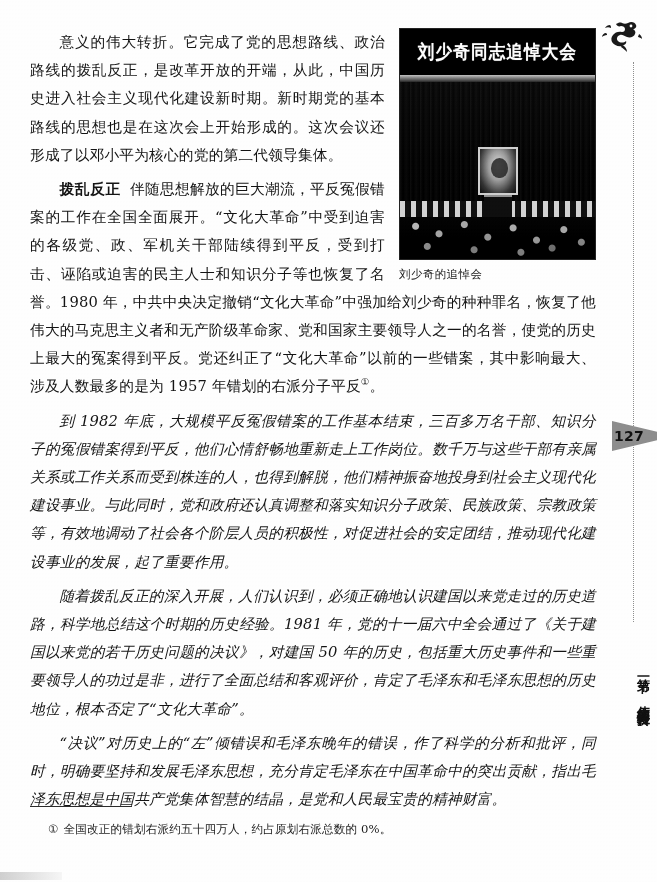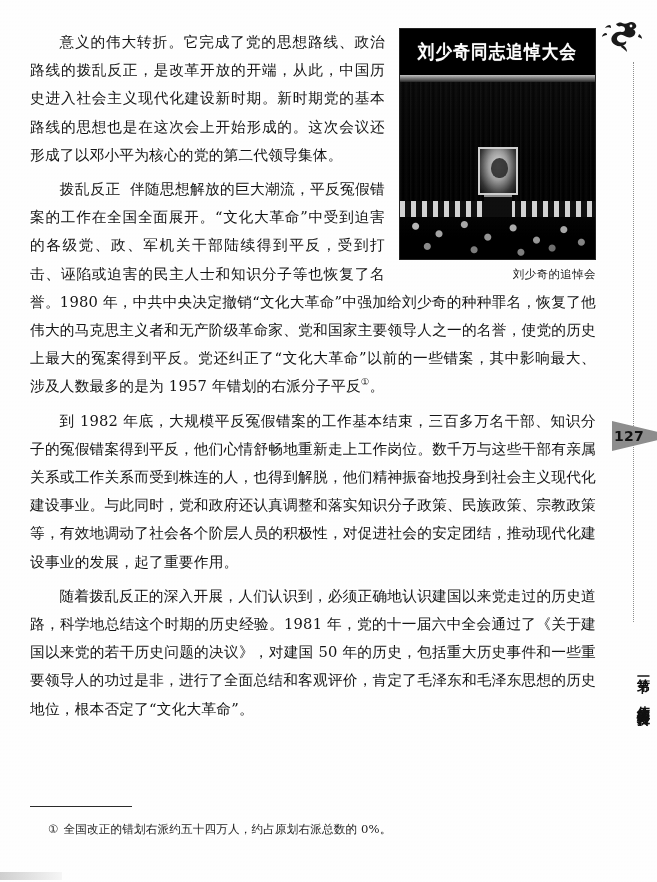--- a/index.html
+++ b/index.html
@@ -45,24 +45,24 @@
   p.para {
     margin: 0 0 0 0;
     font-size: 14.7px;
     line-height: 28.2px;
     text-align: justify;
     text-justify: inter-ideograph;
     letter-spacing: .2px;
     color: #141414;
   }
   p.para.indent { text-indent: 2em; margin-top: 6px; }
-  p.gap-before { margin-top: 17px; }
+  p.gap-before { margin-top: 17px; font-style: italic; }
 
   .bold-term {
-    font-weight: normal;
+    font-weight: bold;
     letter-spacing: .6px;
     margin-right: 9px;
   }
   sup.fn-ref {
     font-size: 9.5px;
     vertical-align: super;
     line-height: 0;
   }
 
   
@@ -174,21 +174,21 @@
       radial-gradient(circle at 84% 30%, rgba(230,230,230,.7) 0 3px, rgba(0,0,0,0) 4px),
       radial-gradient(circle at 93% 60%, rgba(215,215,215,.6) 0 3px, rgba(0,0,0,0) 4px),
       radial-gradient(circle at 14% 70%, rgba(225,225,225,.6) 0 3px, rgba(0,0,0,0) 4px),
       radial-gradient(circle at 38% 78%, rgba(220,220,220,.55) 0 3px, rgba(0,0,0,0) 4px),
       radial-gradient(circle at 62% 84%, rgba(225,225,225,.55) 0 3px, rgba(0,0,0,0) 4px),
       radial-gradient(circle at 78% 74%, rgba(215,215,215,.5) 0 3px, rgba(0,0,0,0) 4px),
       linear-gradient(180deg, #0d0d0d 0%, #050505 100%);
   }
   .fig-caption {
     margin-top: 7px;
-    text-align: right;
+    text-align: left;
     font-family: "DejaVu Sans", "Liberation Sans", sans-serif;
     font-size: 11.5px;
     color: #1c1c1c;
     letter-spacing: .4px;
   }
 
   
   .footnote-area {
     position: absolute;
     left: 30px;
@@ -327,20 +327,21 @@
     </figure>
 
     <p class="para indent">意义的伟大转折。它完成了党的思想路线、政治路线的拨乱反正，是改革开放的开端，从此，中国历史进入社会主义现代化建设新时期。新时期党的基本路线的思想也是在这次会上开始形成的。这次会议还形成了以邓小平为核心的党的第二代领导集体。</p>
 
     <p class="para indent"><span class="bold-term">拨乱反正</span><span>伴随思想解放的巨大潮流，平反冤假错案的工作在全国全面展开。“文化大革命”中受到迫害的各级党、政、军机关干部陆续得到平反，受到打击、诬陷或迫害的民主人士和知识分子等也恢复了名誉。1980 年，中共中央决定撤销“文化大革命”中强加给刘少奇的种种罪名，恢复了他伟大的马克思主义者和无产阶级革命家、党和国家主要领导人之一的名誉，使党的历史上最大的冤案得到平反。党还纠正了“文化大革命”以前的一些错案，其中影响最大、涉及人数最多的是为 1957 年错划的右派分子平反</span><sup class="fn-ref">①</sup><span>。</span></p>
 
     <p class="para indent gap-before">到 1982 年底，大规模平反冤假错案的工作基本结束，三百多万名干部、知识分子的冤假错案得到平反，他们心情舒畅地重新走上工作岗位。数千万与这些干部有亲属关系或工作关系而受到株连的人，也得到解脱，他们精神振奋地投身到社会主义现代化建设事业。与此同时，党和政府还认真调整和落实知识分子政策、民族政策、宗教政策等，有效地调动了社会各个阶层人员的积极性，对促进社会的安定团结，推动现代化建设事业的发展，起了重要作用。</p>
 
     <p class="para indent gap-before">随着拨乱反正的深入开展，人们认识到，必须正确地认识建国以来党走过的历史道路，科学地总结这个时期的历史经验。1981 年，党的十一届六中全会通过了《关于建国以来党的若干历史问题的决议》，对建国 50 年的历史，包括重大历史事件和一些重要领导人的功过是非，进行了全面总结和客观评价，肯定了毛泽东和毛泽东思想的历史地位，根本否定了“文化大革命”。</p>
 
+    <p class="para indent gap-before">“决议”对历史上的“左”倾错误和毛泽东晚年的错误，作了科学的分析和批评，同时，明确要坚持和发展毛泽东思想，充分肯定毛泽东在中国革命中的突出贡献，指出毛泽东思想是中国共产党集体智慧的结晶，是党和人民最宝贵的精神财富。</p>
   </div>
 
   <div class="footnote-area">
     <div class="footnote-rule"></div>
     <div class="footnote-text"><span class="fn-marker">①</span><span>全国改正的错划右派约五十四万人，约占原划右派总数的 0%。</span></div>
   </div>
 
   <div class="scan-smudge"></div>
   <div class="scan-grain"></div>
 </div>

